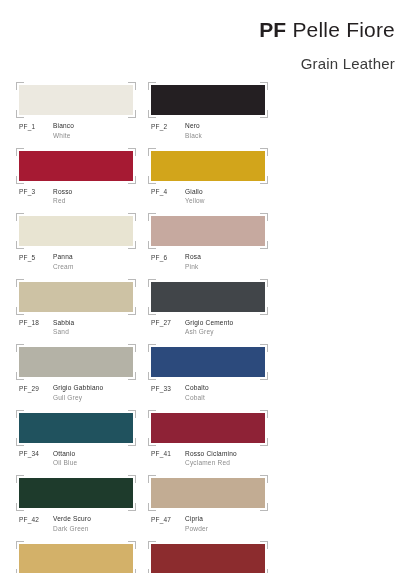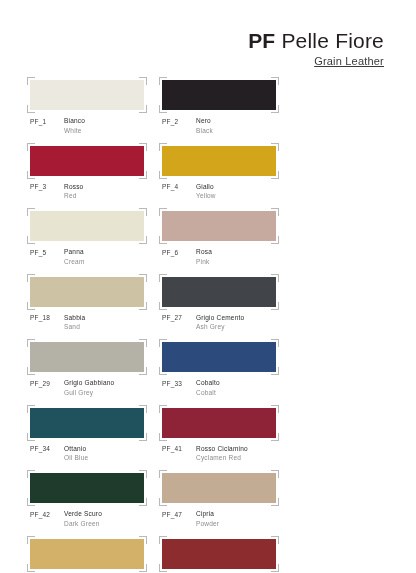--- a/index.html
+++ b/index.html
@@ -11,46 +11,45 @@
     height: 573px;
     background: #ffffff;
     font-family: "Liberation Sans", sans-serif;
     overflow: hidden;
   }
   .page {
     position: relative;
     width: 416px;
     height: 475px;
     box-sizing: border-box;
-    padding: 18px;
+    padding: 7px;
   }
   .header {
     text-align: right;
     padding: 12px 14px 0 0;
   }
   .brand {
     font-size: 21px;
     color: #231f20;
     letter-spacing: 0.2px;
     line-height: 1.05;
     white-space: nowrap;
   }
   .brand .pf {
     font-weight: bold;
   }
   .brand .name {
     font-weight: normal;
   }
   .subtitle {
-    font-size: 11px;
+    font-size: 15px;
     color: #3a3a3a;
-    margin-top: 3px;
+    margin-top: 14px;
     font-weight: normal;
     letter-spacing: 0.2px;
-    text-decoration: underline;
   }
 
   .grid {
     margin-top: 13px;
     padding: 0 10px;
     display: flex;
     flex-wrap: wrap;
   }
   .cell {
     width: 132px;

